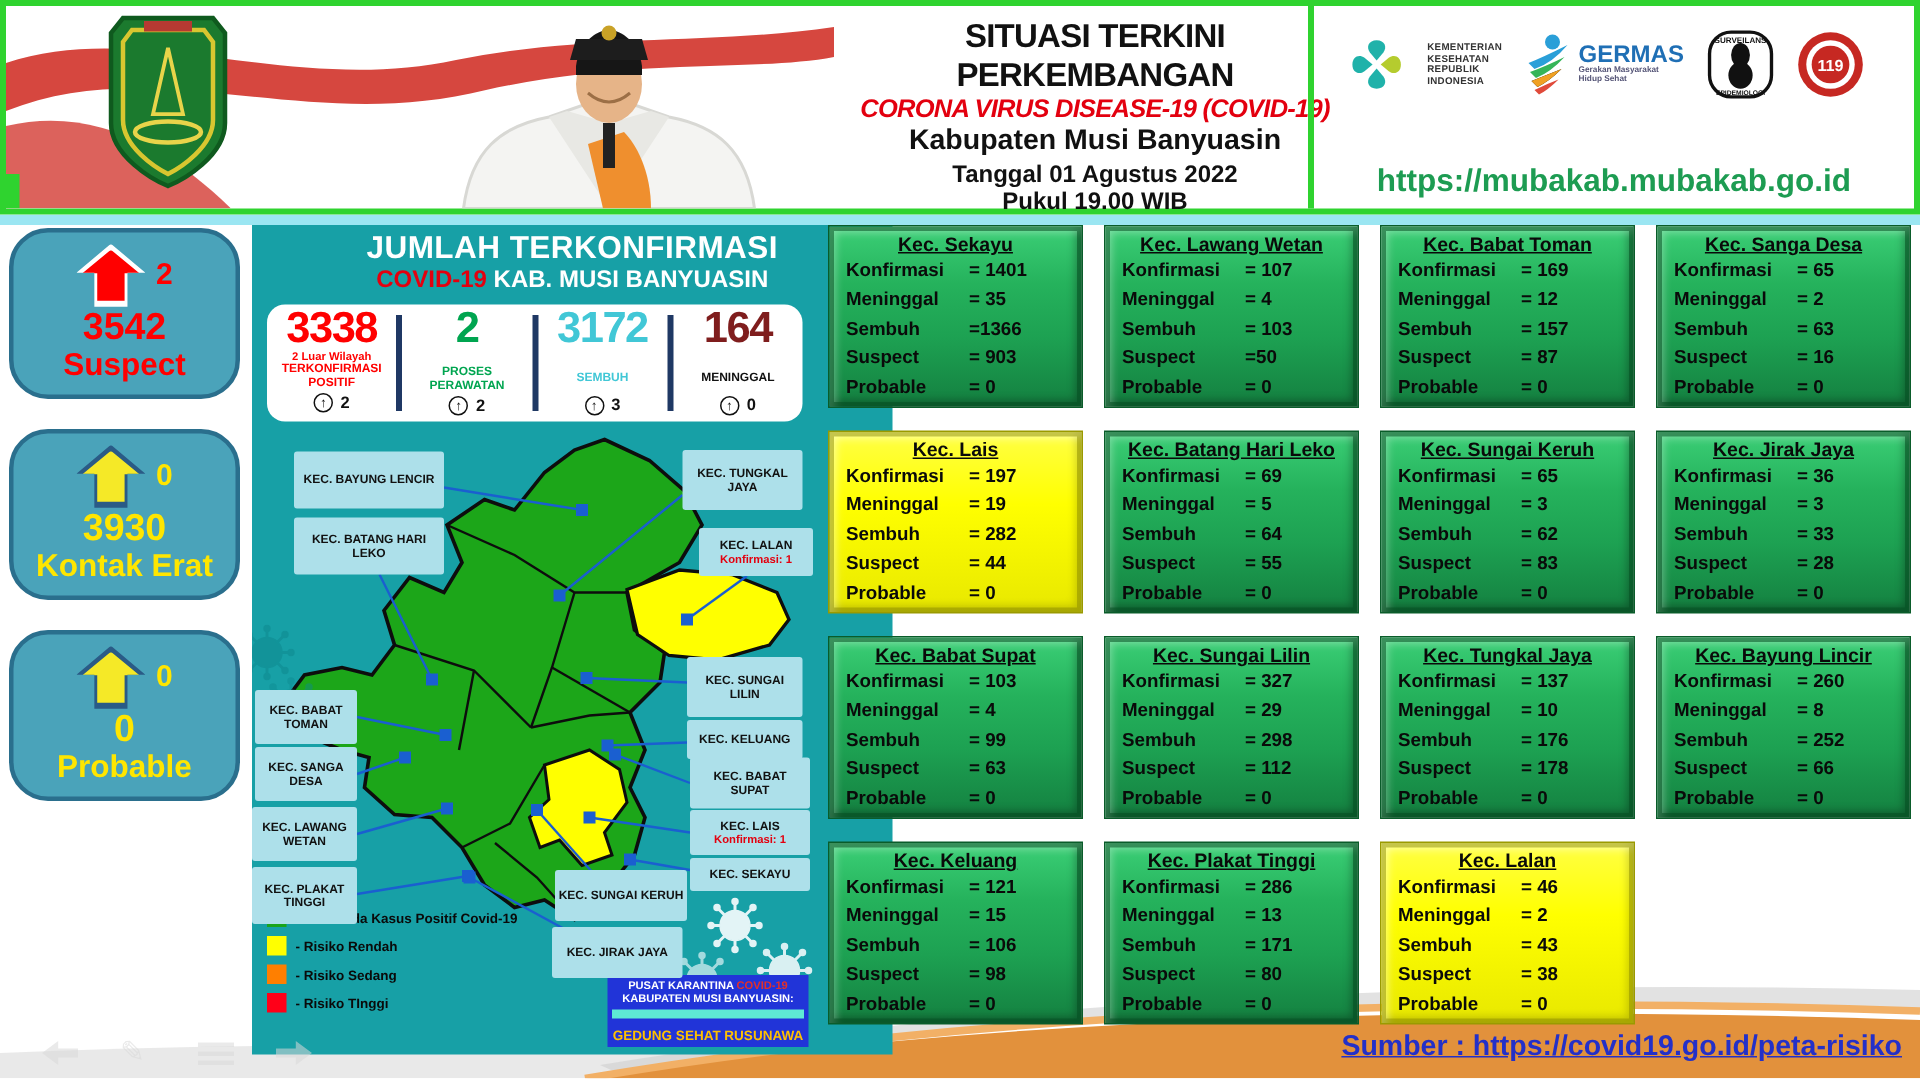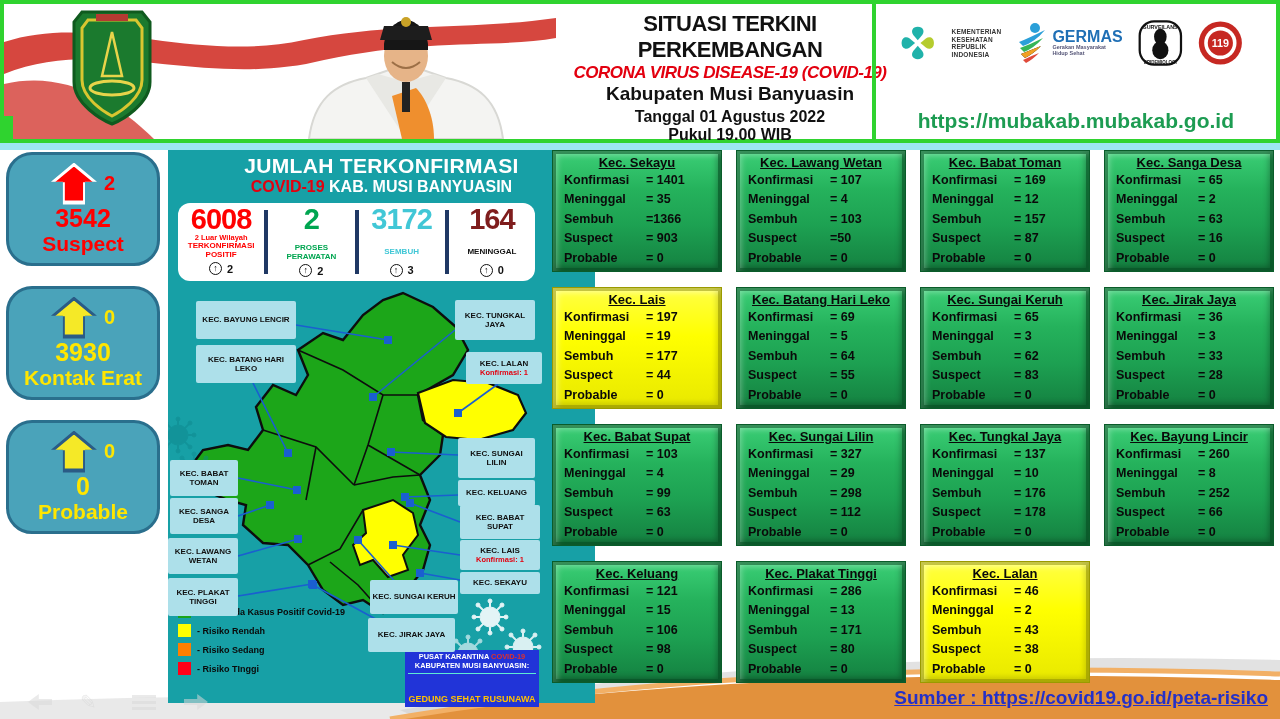--- a/index.html
+++ b/index.html
@@ -74,21 +74,21 @@
 
   #legend { position:absolute; left:10px; top:460px; z-index:3; }
   .leg-row { display:flex; align-items:center; gap:6px; margin-bottom:6px; }
   .leg-sw { width:13px; height:13px; }
   .leg-tx { font-size:9px; font-weight:700; color:#0a0a0a; }
 
   #karantina { position:absolute; left:237px; top:505px; width:134px; background:#2134d8; z-index:3;
       padding:3px 3px 3px; text-align:center; }
   .kar-l1 { font-size:7.4px; font-weight:900; color:#fff; line-height:8.5px;}
   .kar-l1 .red { color:#e3302a; }
-  .kar-l3 { margin-top:3px; border-top:1px solid #5eead4; padding-top:20px; font-size:9px; font-weight:900; color:#ffc000; }
+  .kar-l3 { margin-top:3px; border-top:6px solid #5eead4; padding-top:6px; font-size:9px; font-weight:900; color:#ffc000; }
 
   
   #district-grid { position:absolute; left:552px; top:150px; width:728px; display:grid;
       grid-template-columns:repeat(4,170px); column-gap:14px; row-gap:15px; grid-auto-rows:122px; z-index:2; }
   .card { padding-top:3px; border:1px solid #0a5c2a;
       background:linear-gradient(180deg,#3bcf76 0%,#25b25c 32%,#1da152 62%,#148040 100%);
       box-shadow:inset 0 0 0 3px rgba(6,80,34,.55), inset 4px 4px 6px rgba(255,255,255,.35), inset -4px -4px 6px rgba(0,0,0,.3); }
   .card.yellow { background:linear-gradient(180deg,#ffff45 0%,#ffff00 40%,#e8e800 100%); border-color:#9a9a00;
       box-shadow:inset 0 0 0 3px rgba(140,140,0,.5), inset 4px 4px 6px rgba(255,255,255,.5), inset -4px -4px 6px rgba(0,0,0,.18); }
   .card-title { text-align:center; font-size:13px; font-weight:800; color:#0a0a0a; text-decoration:underline; line-height:17px; }
@@ -235,21 +235,21 @@
       <div class="lbl yel-t">Probable</div>
     </div>
   </div>
 
   <div id="panel">
     <div id="panel-title1">JUMLAH TERKONFIRMASI</div>
     <div id="panel-title2"><span class="red">COVID-19</span><span> KAB. MUSI BANYUASIN</span></div>
 
     <div id="summary">
       <div class="sum-col">
-        <div class="sum-val" style="color:#ff0000">6008</div>
+        <div class="sum-val" style="color:#ff0000">3338</div>
         <div class="sum-sub1" style="color:#ff0000">2 Luar Wilayah</div>
         <div class="sum-lab" style="color:#ff0000">TERKONFIRMASI
 POSITIF</div>
         <div class="sum-delta">
             <span class="circ-arrow">↑</span>
             <span class="sum-dn">2</span>
           </div>
       </div>
       <div class="sum-div"></div>
       <div class="sum-col">
@@ -537,21 +537,21 @@
         <div class="card-row">
           <span class="rl">Konfirmasi</span>
           <span class="rv">= 197</span>
         </div>
         <div class="card-row">
           <span class="rl">Meninggal</span>
           <span class="rv">= 19</span>
         </div>
         <div class="card-row">
           <span class="rl">Sembuh</span>
-          <span class="rv">= 177</span>
+          <span class="rv">= 282</span>
         </div>
         <div class="card-row">
           <span class="rl">Suspect</span>
           <span class="rv">= 44</span>
         </div>
         <div class="card-row">
           <span class="rl">Probable</span>
           <span class="rv">= 0</span>
         </div>
       </div>

